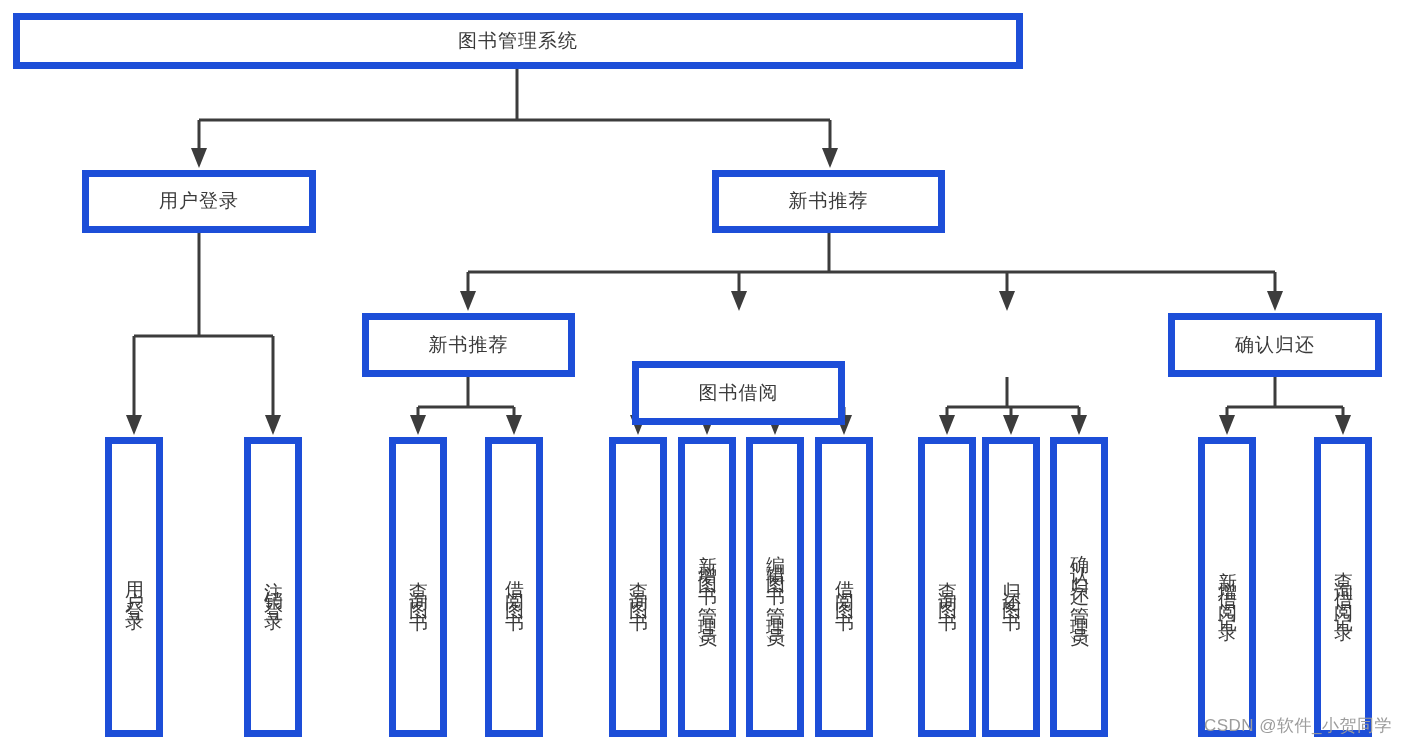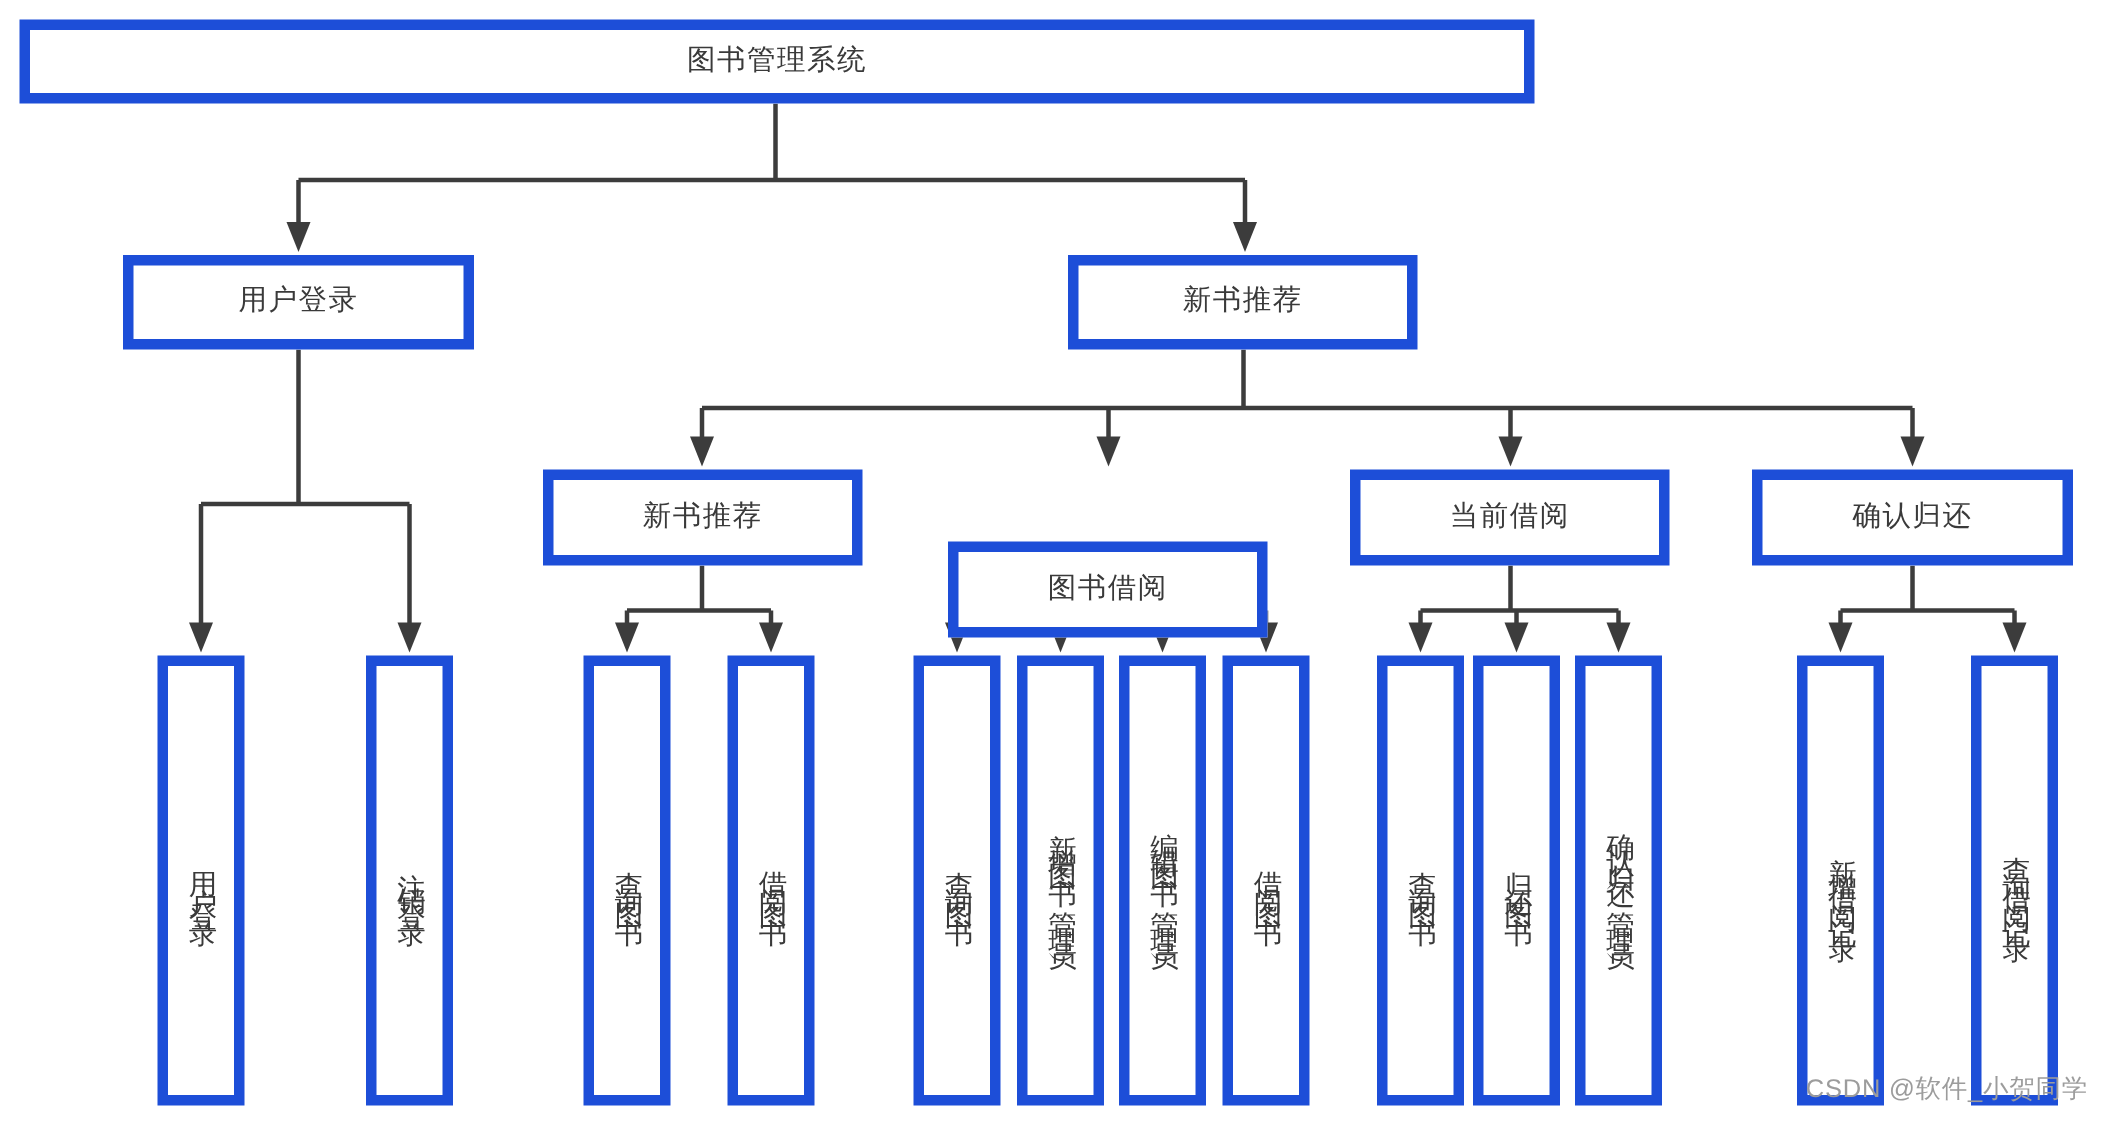--- a/index.html
+++ b/index.html
@@ -97,23 +97,20 @@
   <div class="box" style="left:712px; top:170px; width:233px; height:63px;">
     <span>新书推荐</span>
   </div>
 
   <div class="box" style="left:362px; top:313px; width:213px; height:64px;">
     <span>新书推荐</span>
   </div>
   <div class="box" style="left:632px; top:313px; width:213px; height:64px;margin-top:48px;">
     <span>图书借阅</span>
   </div>
-  <div class="box" style="left:900px; top:313px; width:213px; height:64px;">
-    <span>当前借阅</span>
-  </div>
   <div class="box" style="left:1168px; top:313px; width:214px; height:64px;">
     <span>确认归还</span>
   </div>
 
   <div class="box vbox" style="left:105px; top:437px; width:58px; height:300px;">
     <span>用户登录</span>
   </div>
   <div class="box vbox" style="left:244px; top:437px; width:58px; height:300px;">
     <span>注销登录</span>
   </div>

